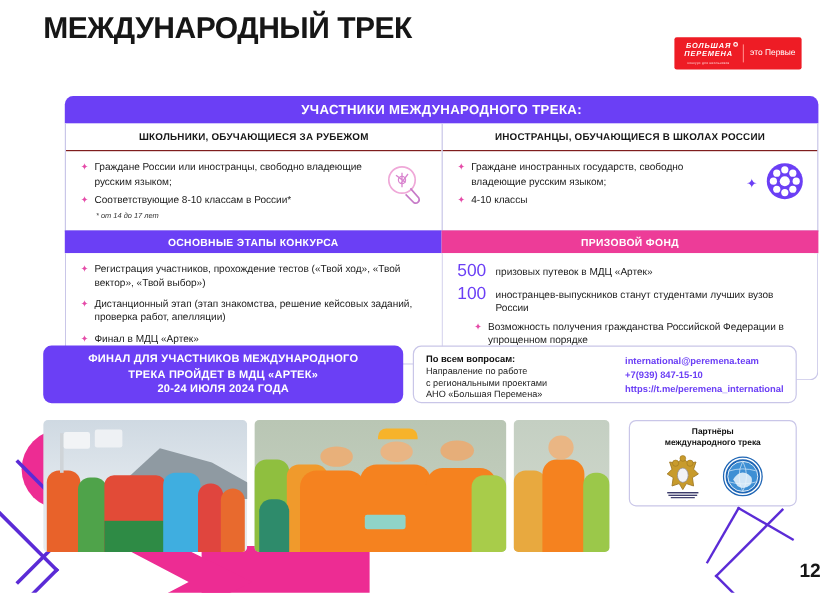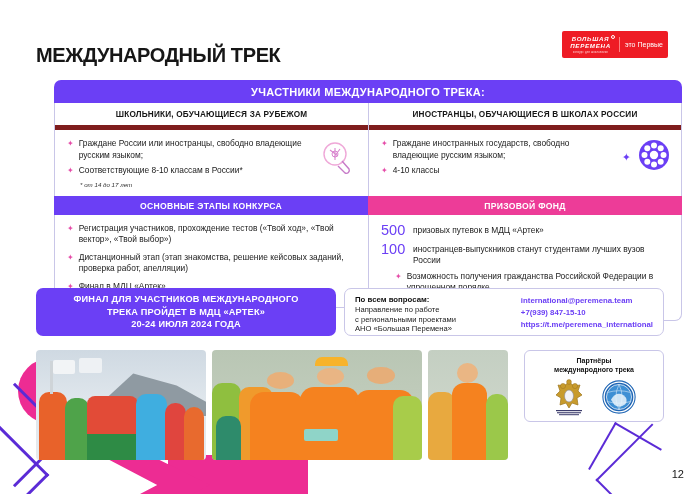--- a/index.html
+++ b/index.html
@@ -49,22 +49,22 @@
   }
   .deco-purple-tri {
     right: 48px; top: 432px; width: 54px; height: 54px;
     border-left: 2.5px solid #5B2BD6;
     border-top: 2.5px solid #5B2BD6;
     transform: rotate(30deg);
   }
 
   
   .slide-title {
-    position: absolute; left: 36px; top: 44px;
-    font-size: 20px; font-weight: bold; letter-spacing: -0.4px;
+    position: absolute; left: 36px; top: 10px;
+    font-size: 25px; font-weight: bold; letter-spacing: -0.4px;
     color: #161616;
   }
   .brand-logo {
     position: absolute; right: 32px; top: 31px;
     width: 106px; height: 27px;
     background: #EE1C25;
     border-radius: 2px;
     display: flex; align-items: center;
     overflow: hidden;
   }
@@ -109,21 +109,21 @@
   .t-cell {
     width: 50%;
     border: 1px solid #c9c6e8;
     border-top: none;
     background: #fff;
   }
   .t-cell.left { border-right: none; }
   .t-subhead {
     text-align: center; font-weight: bold; font-size: 8.2px;
     color: #161616; padding: 7px 4px 6px;
-    border-bottom: 5px solid #7f1d1d;
+    border-bottom: 1px solid #7f1d1d;
     letter-spacing: 0.2px;
   }
   .t-body {
     padding: 8px 10px 8px 12px;
     min-height: 52px;
     position: relative;
     display: flex; align-items: flex-start;
   }
   .bullets { flex: 1; }
   .bullet {
@@ -218,21 +218,21 @@
     font-size: 7px; font-weight: bold; color: #111; line-height: 9px;
   }
   .partners-logos {
     display: flex; align-items: center; justify-content: center;
     gap: 16px; margin-top: 4px;
   }
   .eagle-logo, .globe-logo { width: 34px; height: 38px; }
 
   .page-num {
     position: absolute; right: 16px; top: 468px;
-    font-size: 11px; font-weight: normal; color: #161616;
+    font-size: 16px; font-weight: bold; color: #161616;
   }
 </style>
 </head>
 <body>
 
 <div class="deco deco-pink-circle"></div>
 <div class="deco deco-chevron-1"></div>
 <div class="deco deco-chevron-2"></div>
 <div class="deco deco-pink-block"></div>
 <div class="deco deco-pink-arrow"></div>

